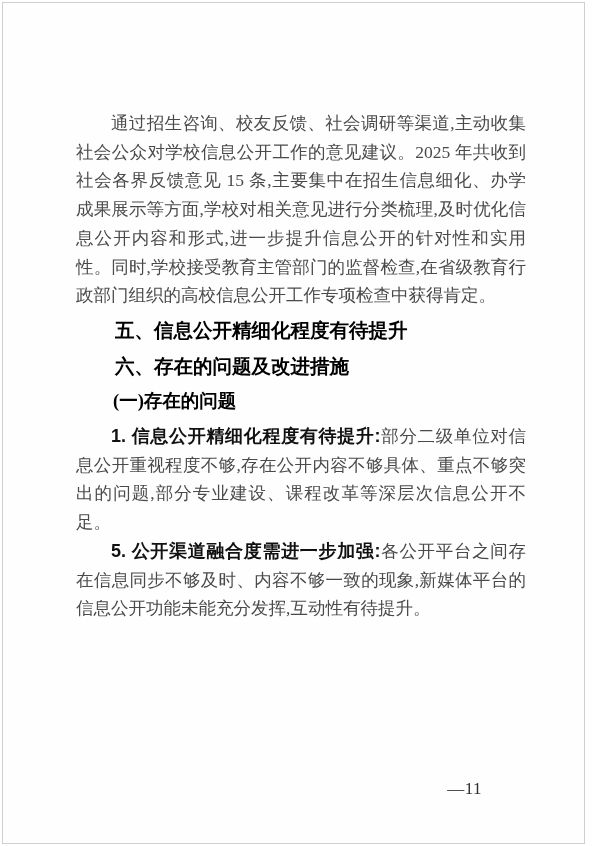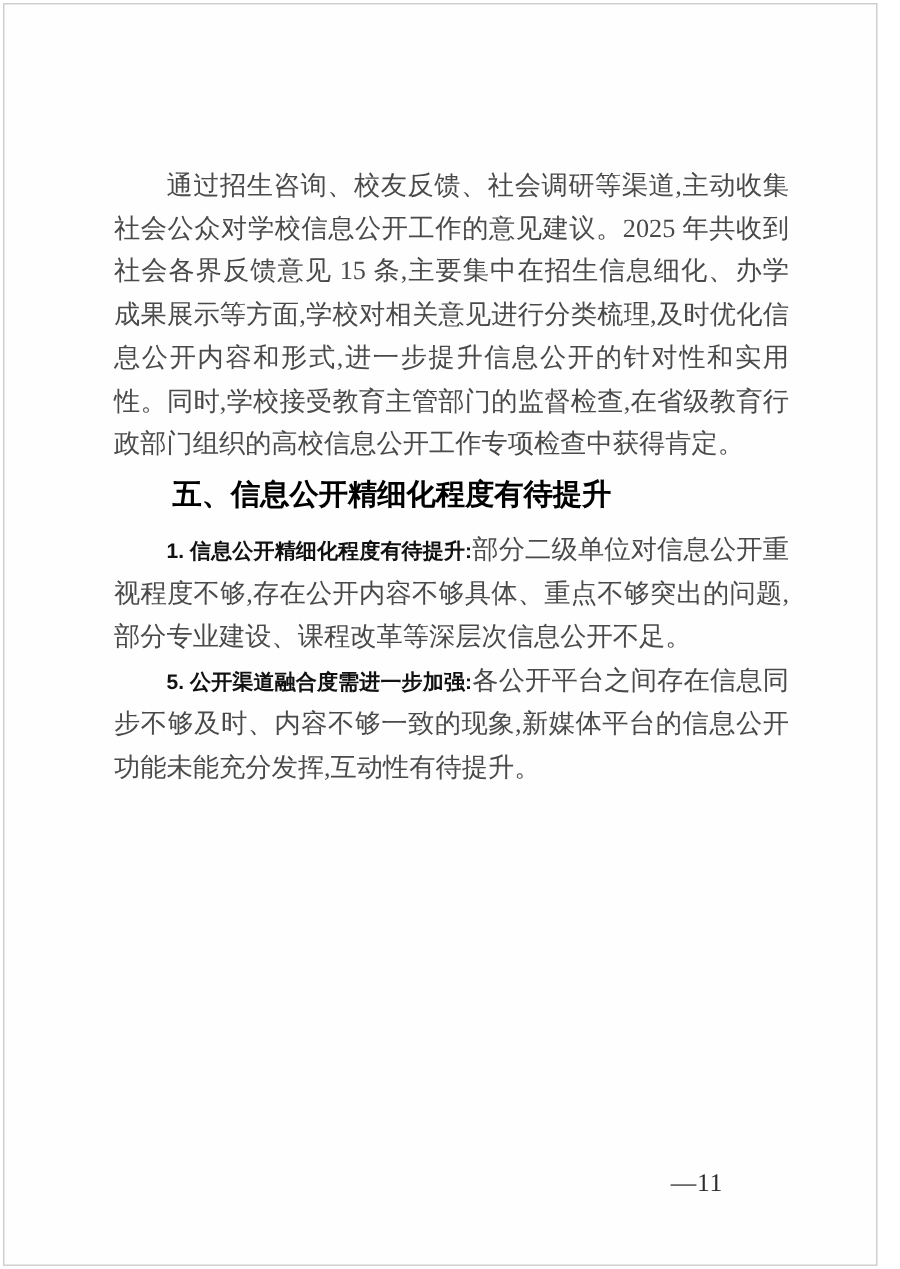--- a/index.html
+++ b/index.html
@@ -47,21 +47,21 @@
     font-size: 18.5px;
     line-height: 28.7px;
     font-weight: bold;
     color: #000000;
     text-indent: 2em;
     font-family: "Liberation Serif", "DejaVu Serif", serif;
   }
   .item-lead {
     font-weight: bold;
     color: #111111;
-    font-size: 14px;
+    font-size: 18px;
     font-family: "Liberation Sans", "DejaVu Sans", sans-serif;
     margin-top: 23px;
   }
   .page-number {
     position: absolute;
     right: 102px;
     top: 776px;
     font-size: 17px;
     color: #2e2e2e;
     letter-spacing: 0.5px;
@@ -72,21 +72,23 @@
 <body>
 
 <div class="page">
   <div class="content">
 
     <p class="body-p">通过招生咨询、校友反馈、社会调研等渠道,主动收集社会公众对学校信息公开工作的意见建议。2025 年共收到社会各界反馈意见 15 条,主要集中在招生信息细化、办学成果展示等方面,学校对相关意见进行分类梳理,及时优化信息公开内容和形式,进一步提升信息公开的针对性和实用性。同时,学校接受教育主管部门的监督检查,在省级教育行政部门组织的高校信息公开工作专项检查中获得肯定。</p>
 
     <div class="h-hei">五、信息公开精细化程度有待提升</div>
 
 
+    <div class="h-hei">六、存在的问题及改进措施</div>
 
+    <div class="h-kai">(一)存在的问题</div>
 
     <p class="body-p"><span class="item-lead">1. 信息公开精细化程度有待提升:</span><span>部分二级单位对信息公开重视程度不够,存在公开内容不够具体、重点不够突出的问题,部分专业建设、课程改革等深层次信息公开不足。</span></p>
 
     <p class="body-p"><span class="item-lead">5. 公开渠道融合度需进一步加强:</span><span>各公开平台之间存在信息同步不够及时、内容不够一致的现象,新媒体平台的信息公开功能未能充分发挥,互动性有待提升。</span></p>
 
 
   </div>
 
   <div class="page-number">—11</div>
 </div>

